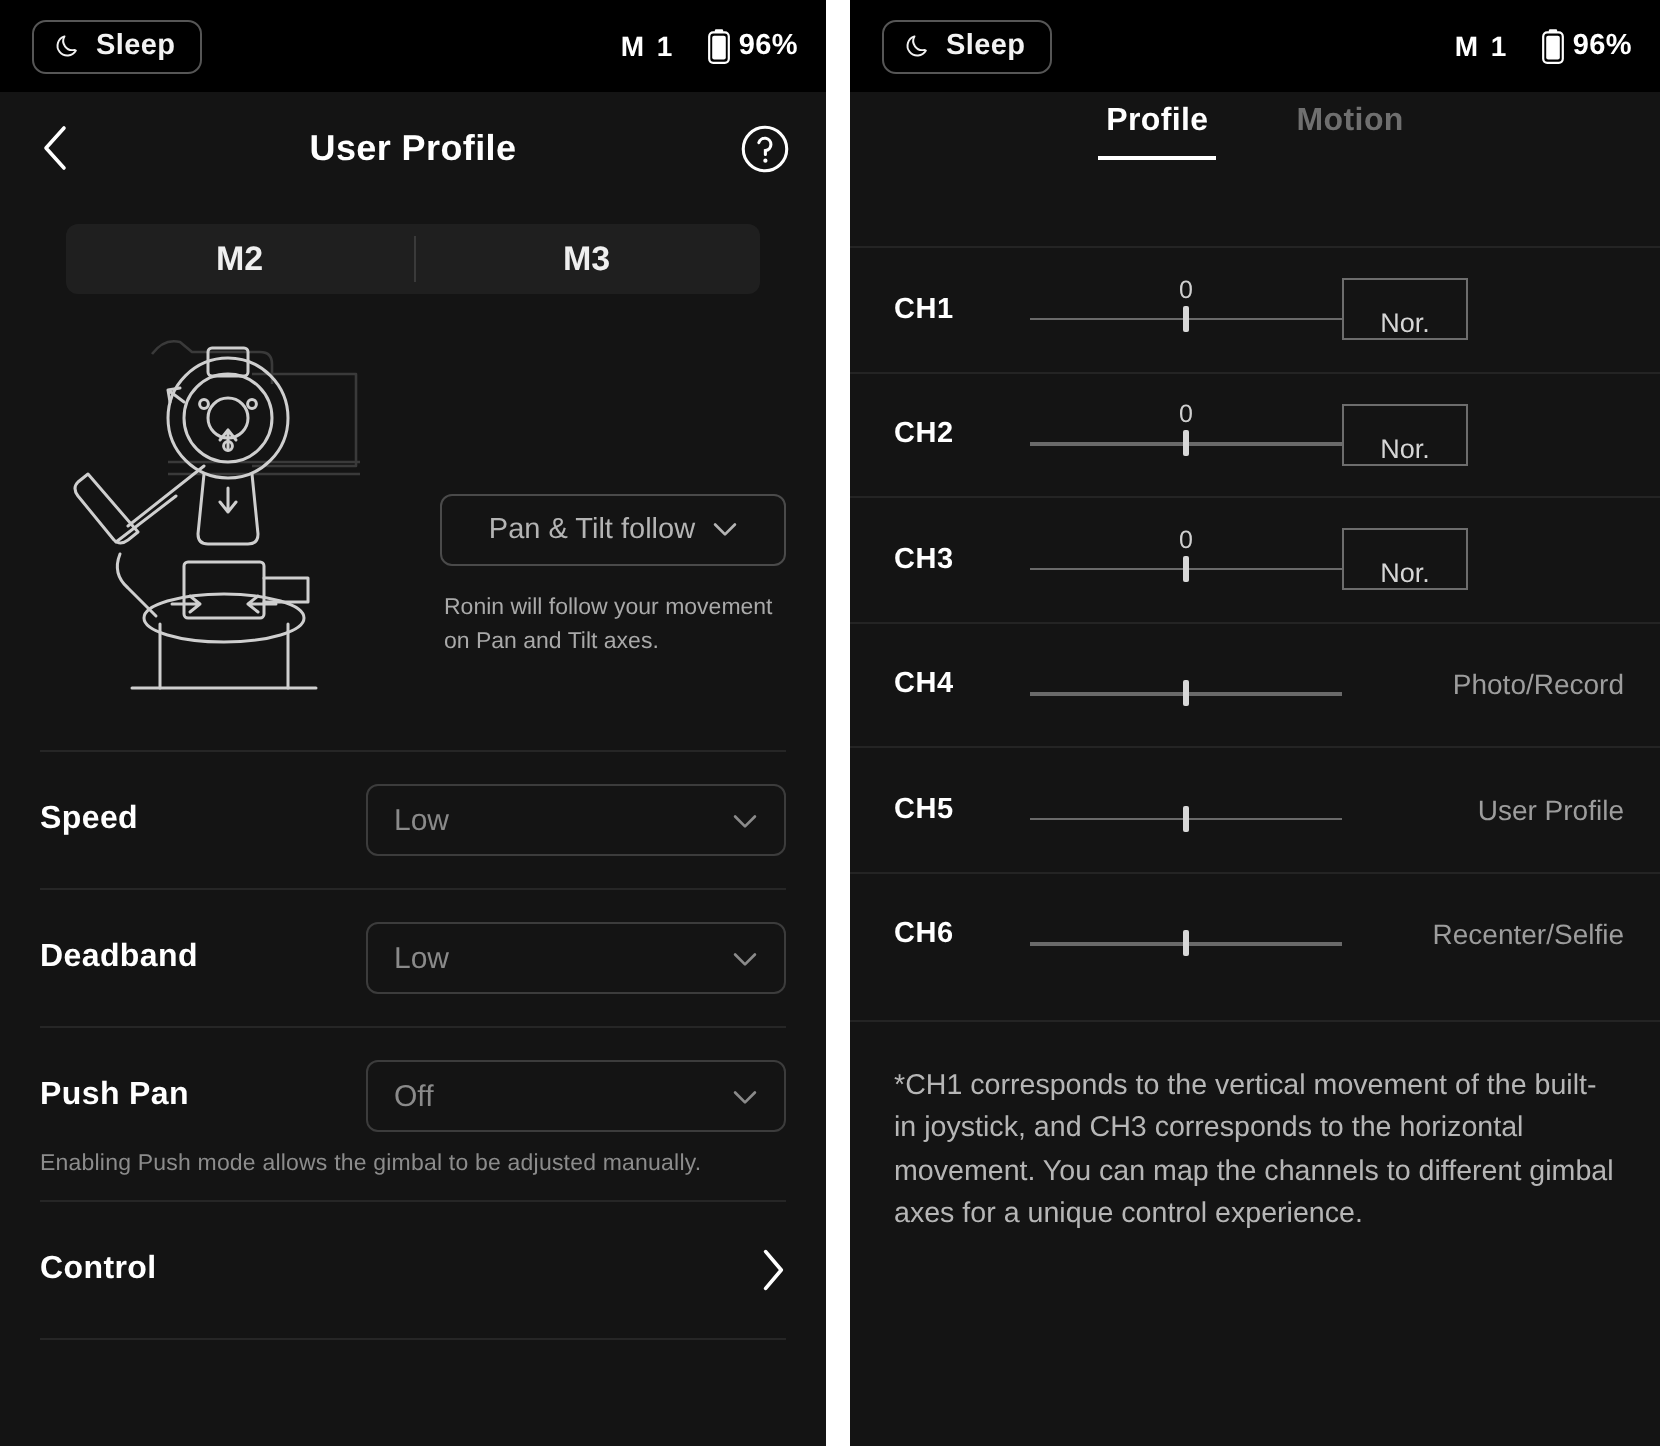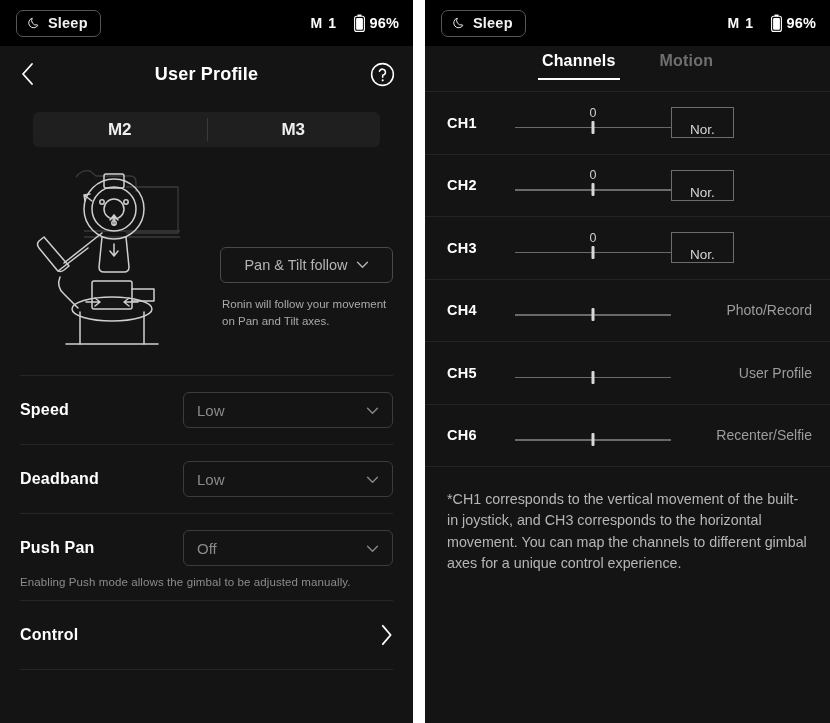--- a/index.html
+++ b/index.html
@@ -196,21 +196,21 @@
   }
   .tab.active { color: #ffffff; }
   .tab.active::after {
     content: "";
     position: absolute;
     left: 0; right: 0; bottom: 0;
     height: 2px; background: #ffffff;
   }
 
   
-  .ch-rows { padding: 0; }
+  .ch-rows { padding: 0; margin-top: 32px; }
   .ch-row {
     height: 62.5px;
     display: flex;
     align-items: center;
     border-top: 1px solid #242424;
     padding: 0 18px 0 22px;
     position: relative;
   }
   .ch-name {
     width: 68px;
@@ -267,20 +267,21 @@
     margin-left: 12px;
   }
   .ch-func.wide { margin-left: auto; width: auto; }
 
   .footnote {
     border-top: 1px solid #242424;
     padding: 22px 22px 0 22px;
     color: #b6b6b6;
     font-size: 14.3px;
     line-height: 1.5;
+    margin-top: 12px;
   }
 </style>
 </head>
 <body>
 
 <div class="stage">
 
   <div class="panel left">
 
     <div class="statusbar">
@@ -437,21 +438,21 @@
             <rect x="3.4" y="0.6" width="4.2" height="1.7" rx="0.7" fill="#ffffff"></rect>
           </svg>
           <span class="battery-pct">96%</span>
         </span>
       </div>
     </div>
 
 
     <div class="tabs">
       <div class="tab active">
-        <span>Channels</span>
+        <span>Profile</span>
       </div>
       <div class="tab">
         <span>Motion</span>
       </div>
     </div>
 
     <div class="ch-rows">
 
       <div class="ch-row">
         <span class="ch-name">CH1</span>

